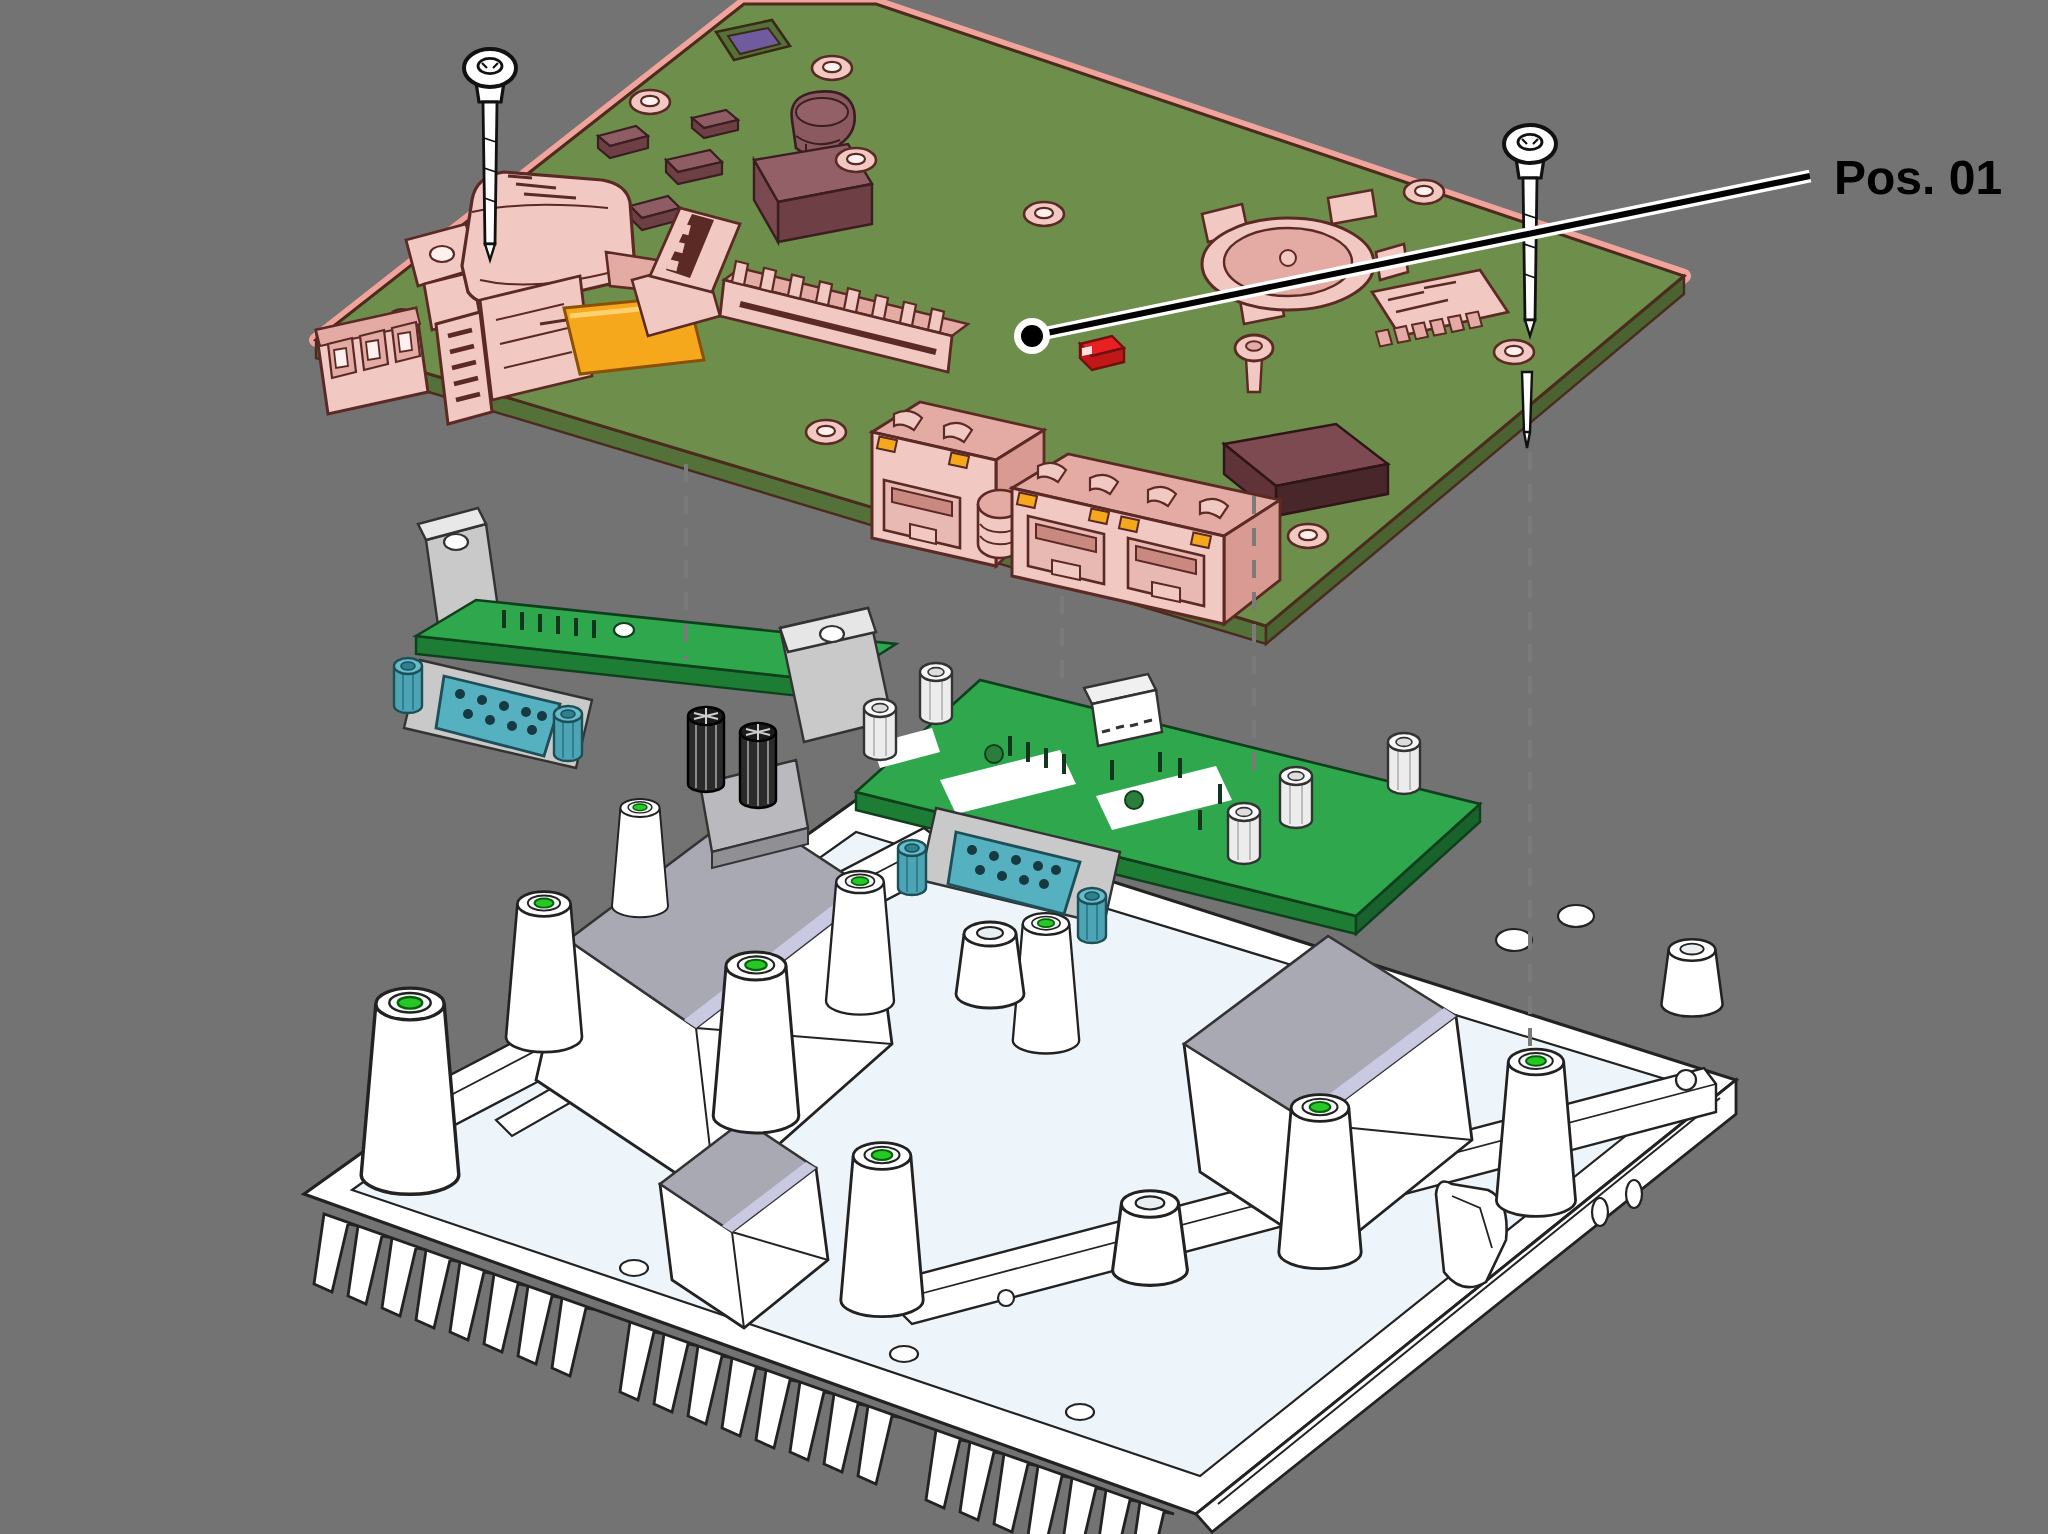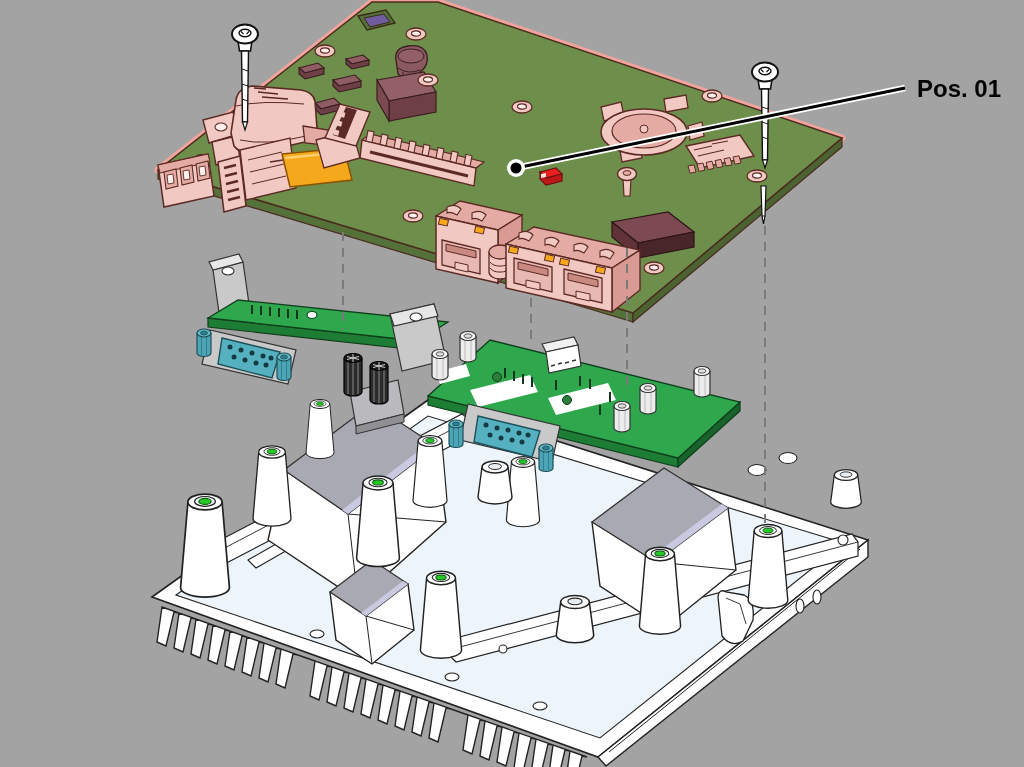--- a/index.html
+++ b/index.html
@@ -1,16 +1,16 @@
 <!DOCTYPE html>
 <html><head>
 <meta charset="utf-8">
 <style>
   html,body{margin:0;padding:0;background:#fff;}
-  .stage{position:relative;width:1024px;height:767px;background:#a3a3a3;overflow:hidden;
+  .stage{position:relative;width:1024px;height:767px;background:#737373;overflow:hidden;
          font-family:"Liberation Sans",sans-serif;}
   svg{display:block}
   .callout-text{font-family:"Liberation Sans","DejaVu Sans",sans-serif;font-weight:bold;
                 font-size:24px;fill:#000;}
 </style>
 </head>
 <body>
 
 <div class="stage">
 <svg width="1024" height="767" viewBox="0 0 1024 767">

